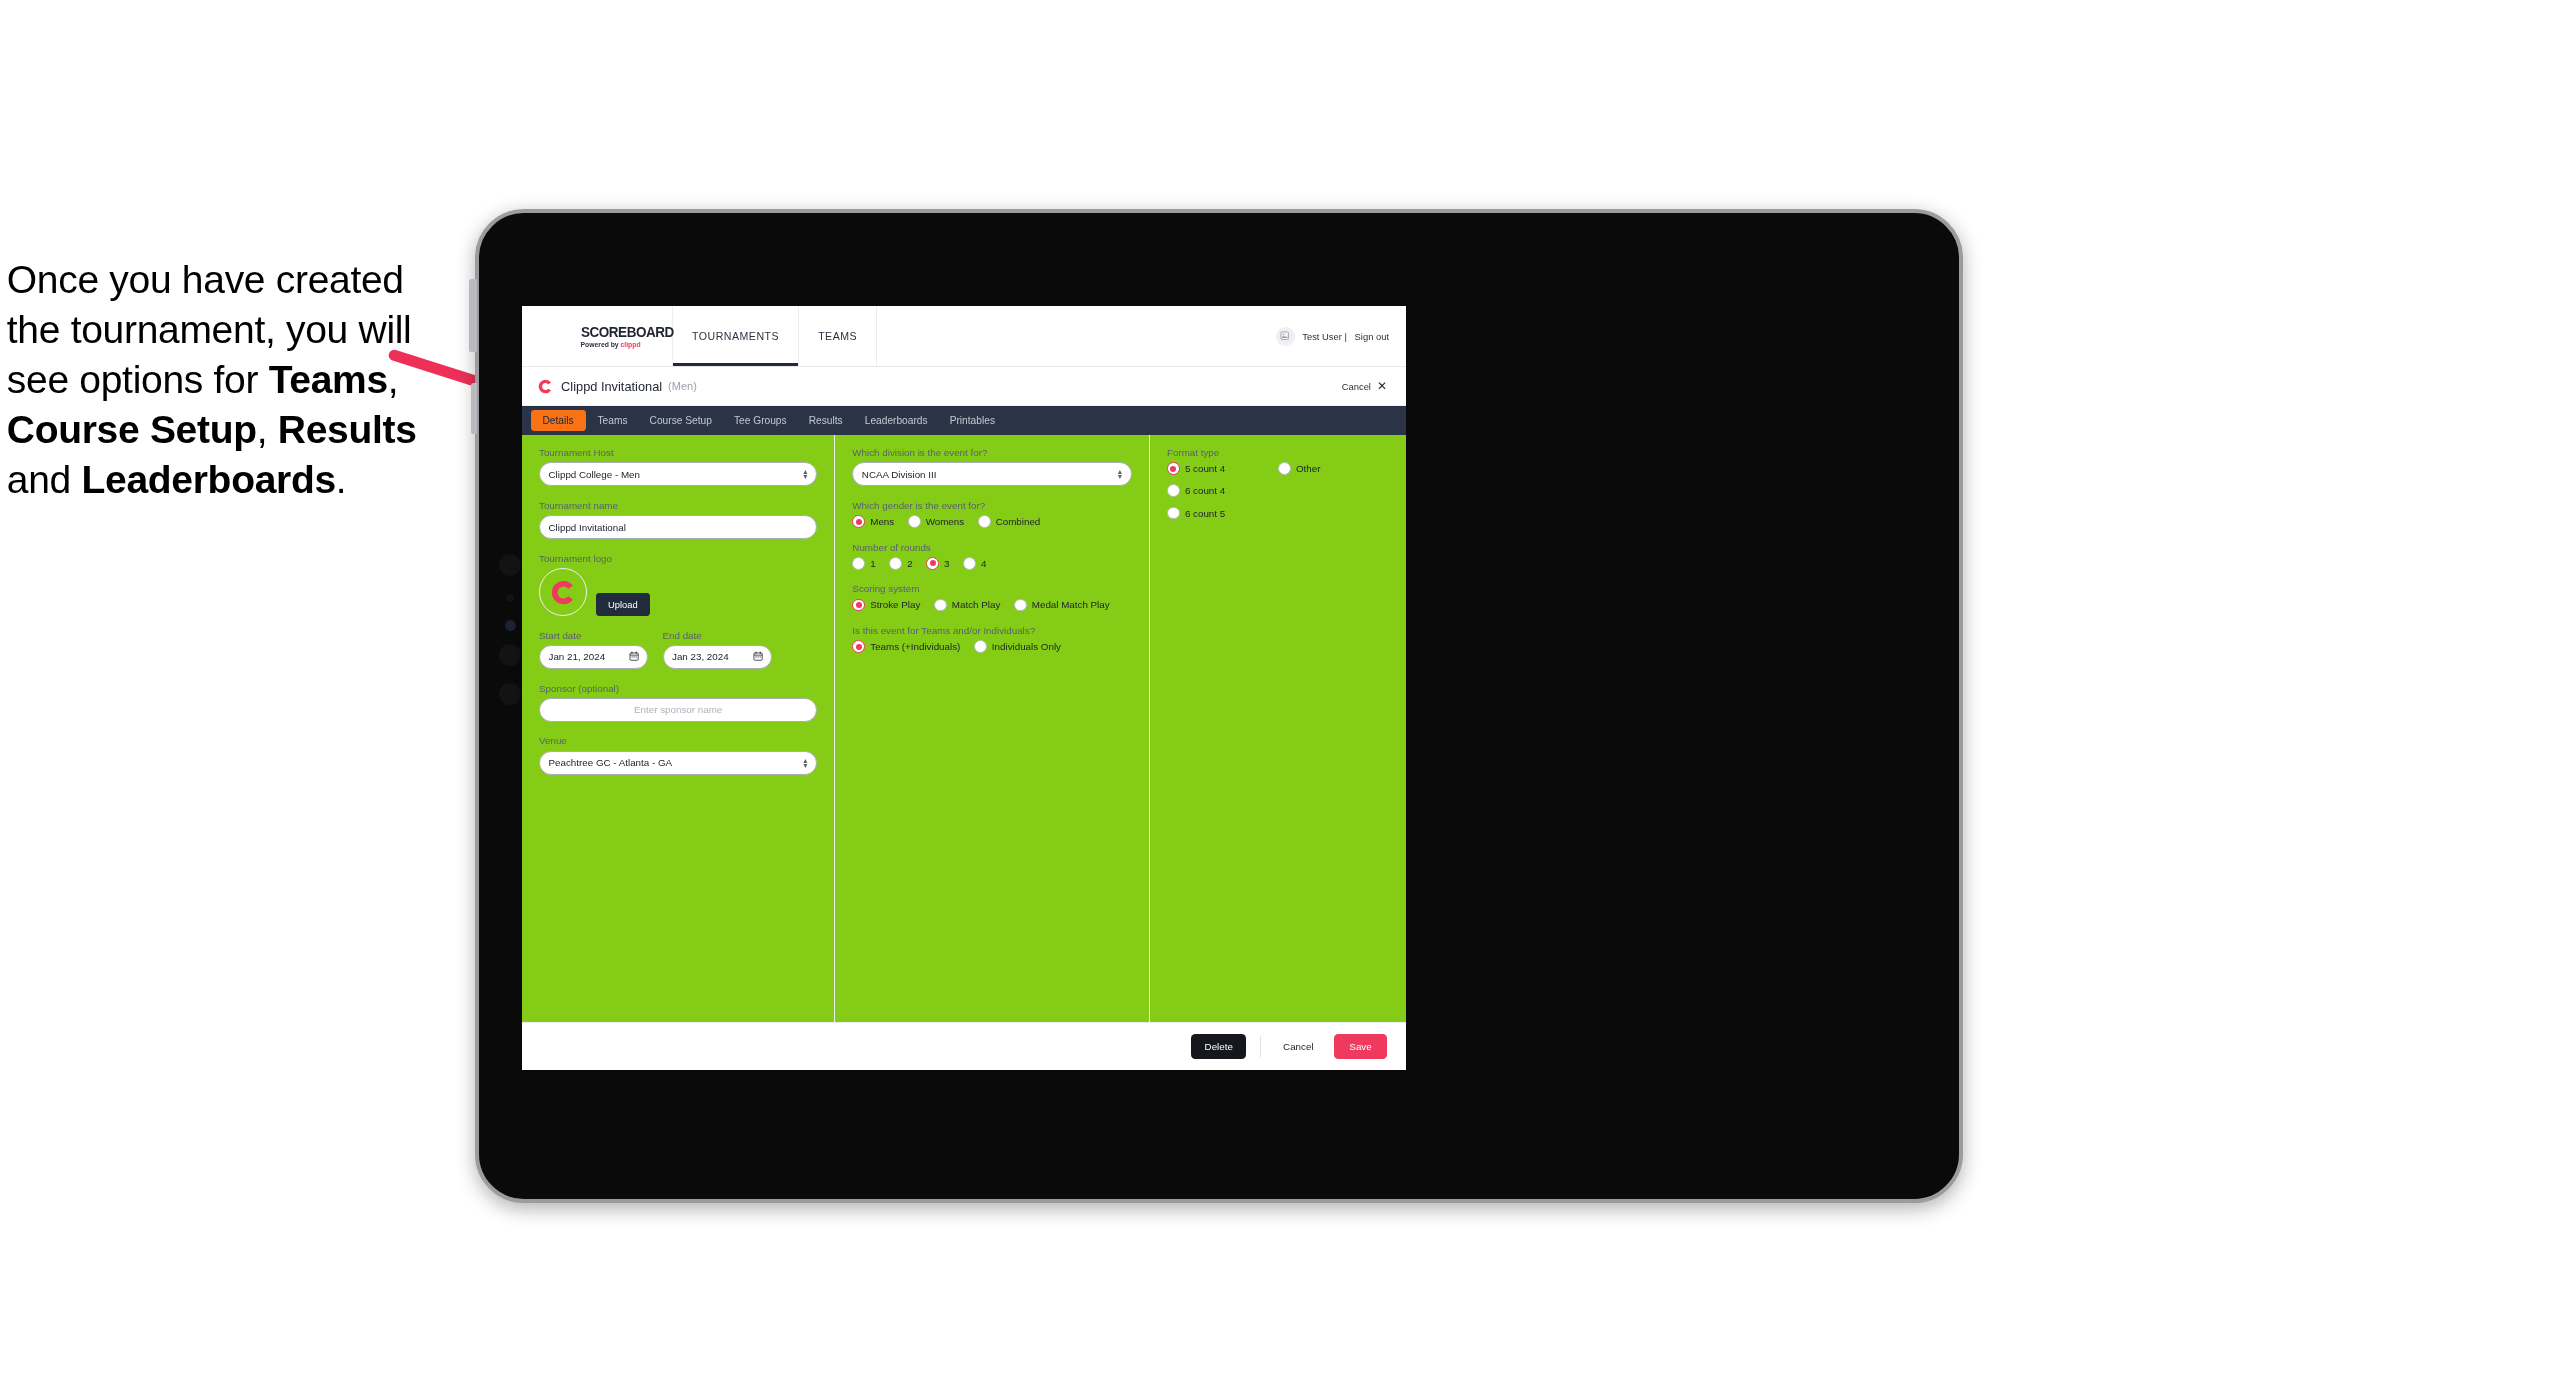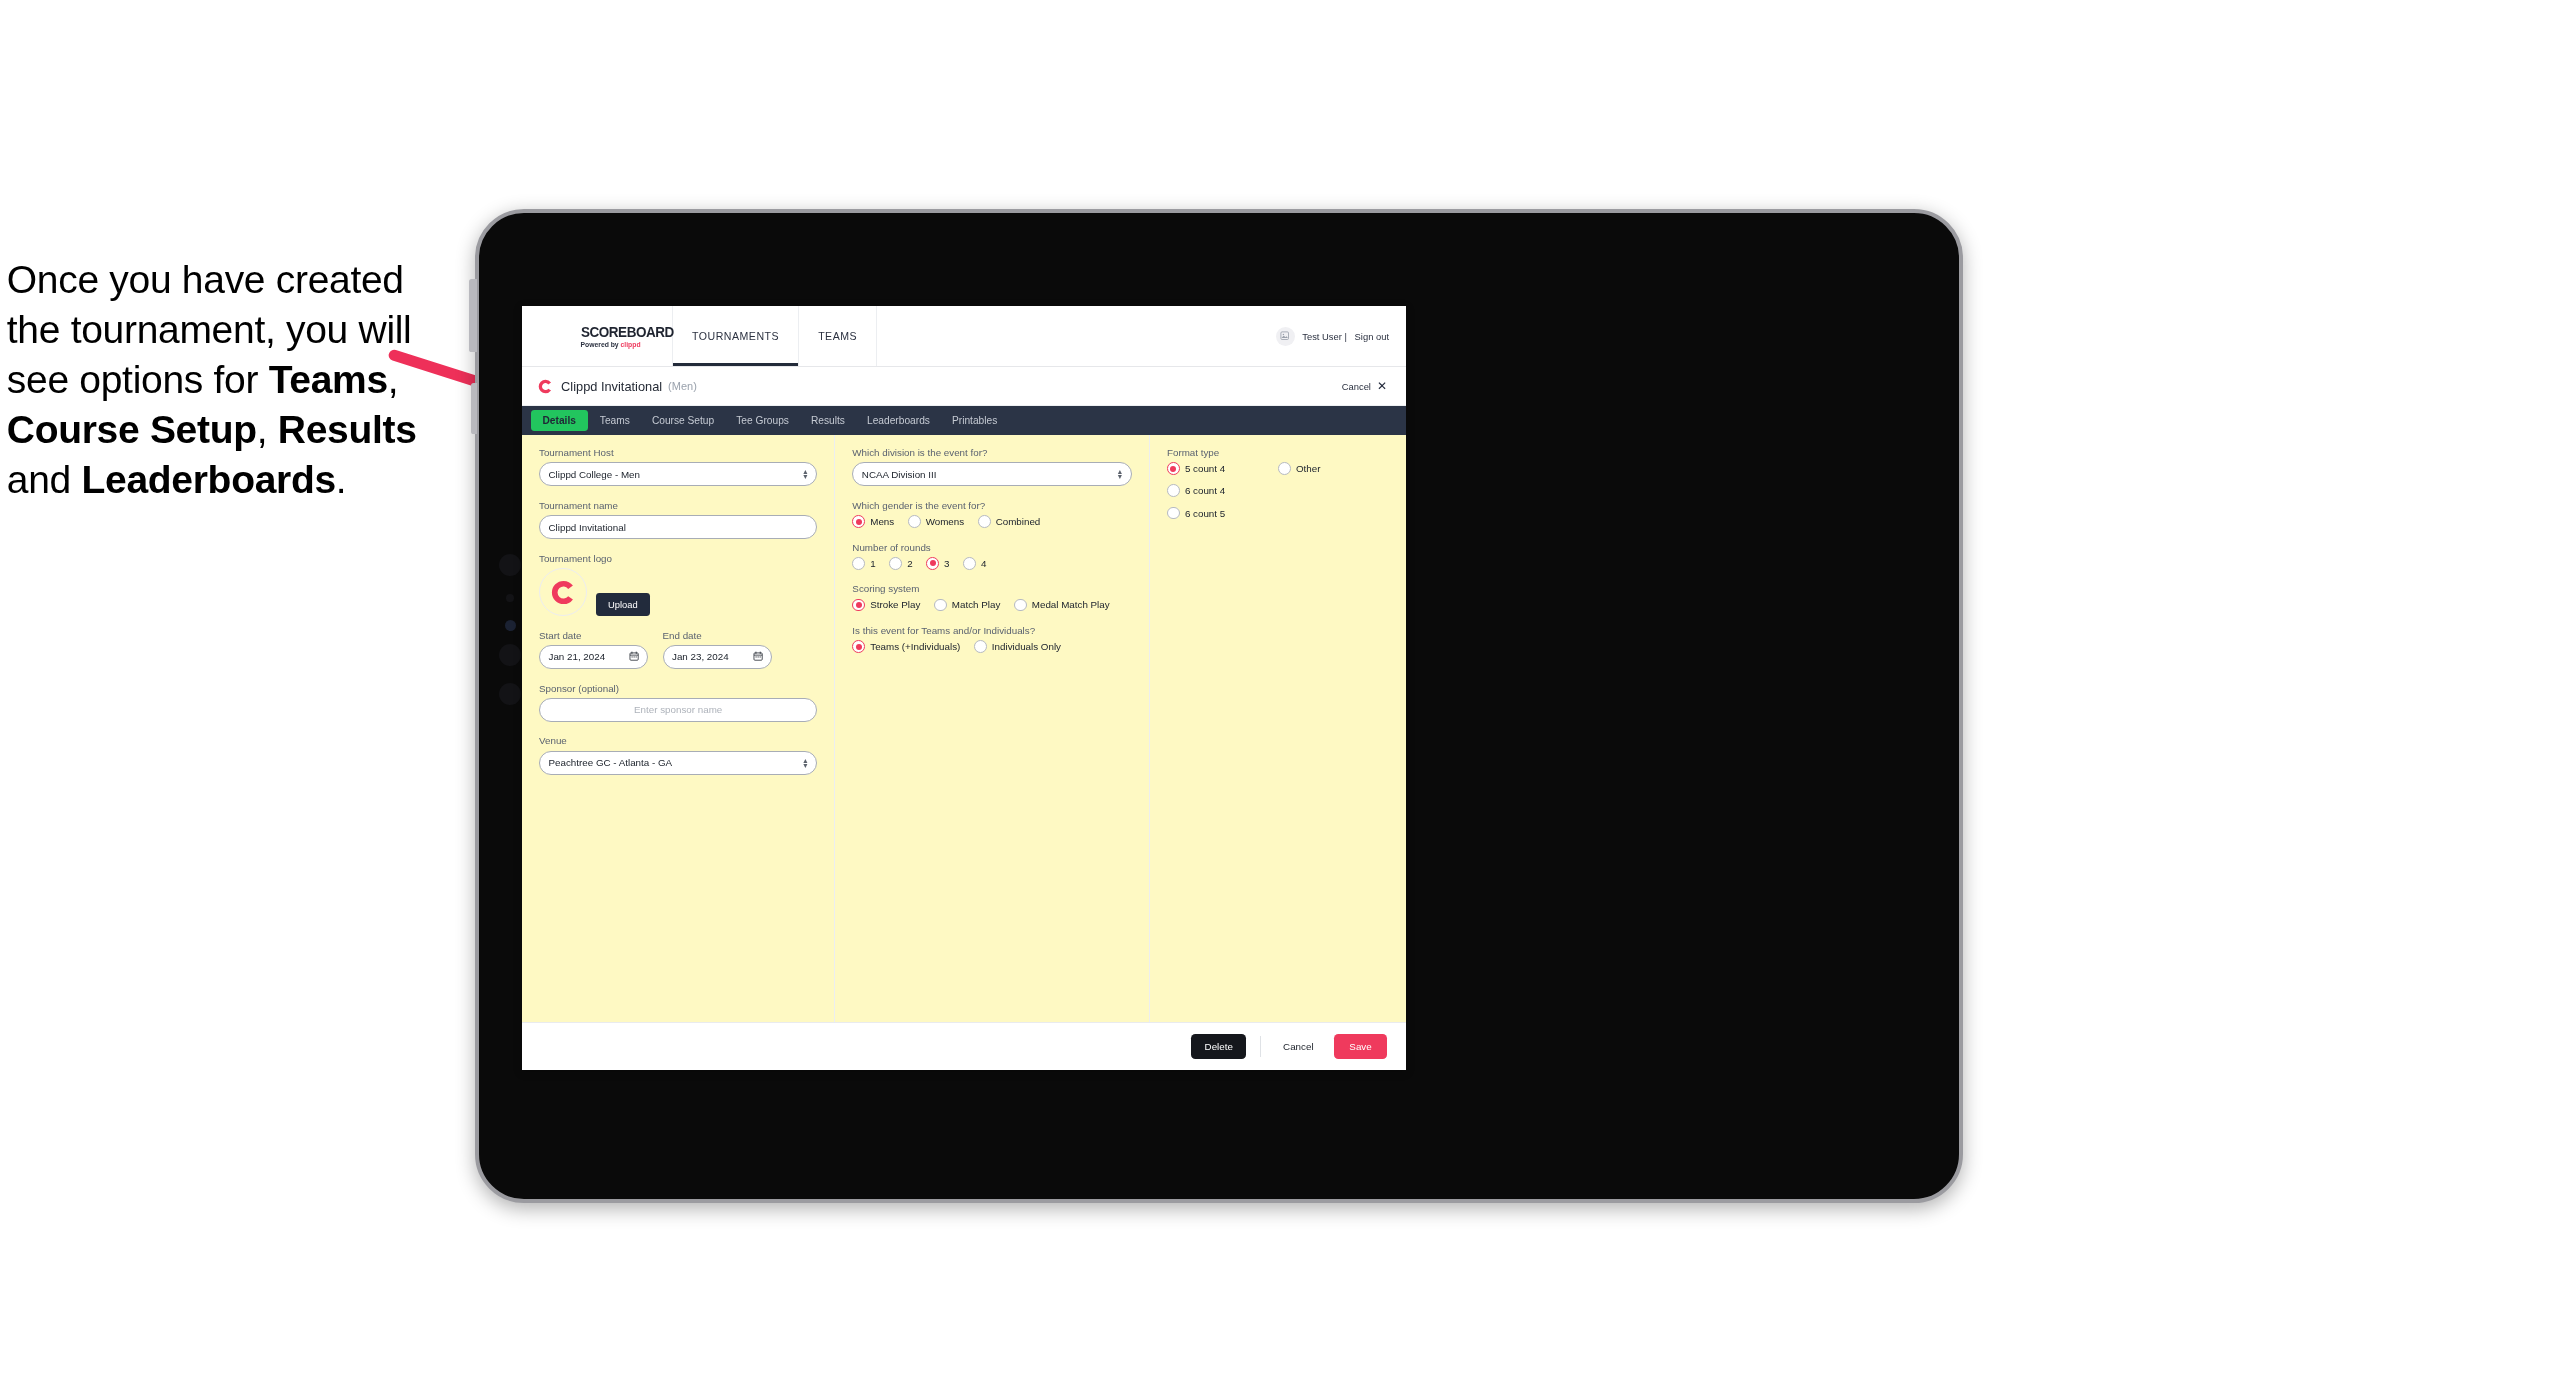--- a/index.html
+++ b/index.html
@@ -121,25 +121,25 @@
   
   .tabbar {
     height: 29px; background: #2b3446;
     display: flex; align-items: center; padding-left: 8.5px;
     flex: none;
   }
   .tab {
     font-size: 10.2px; color: #c5cad3; padding: 0 10.2px; height: 20.4px;
     display: flex; align-items: center; border-radius: 3.4px; margin-right: 1.7px;
   }
-  .tab.active { background: #22c55e; color: #202736; font-weight: bold; padding: 0 12px; }
+  .tab.active { background: #f97316; color: #202736; font-weight: normal; padding: 0 12px; }
 
   
   .body {
-    flex: 1; display: flex; background: #fef9c3; min-height: 0;
+    flex: 1; display: flex; background: #84cc16; min-height: 0;
   }
   .col { padding: 12px 17px 0 17px; }
   .col1 { width: 461px; border-right: 0.9px solid #eceef0; }
   .col2 { width: 463px; border-right: 0.9px solid #eceef0; }
   .col3 { flex: 1; }
 
   .fieldlabel { font-size: 9.8px; color: #5a6270; margin-bottom: 4.3px; }
   .fieldgroup { margin-bottom: 13.6px; }
 
   .input {

